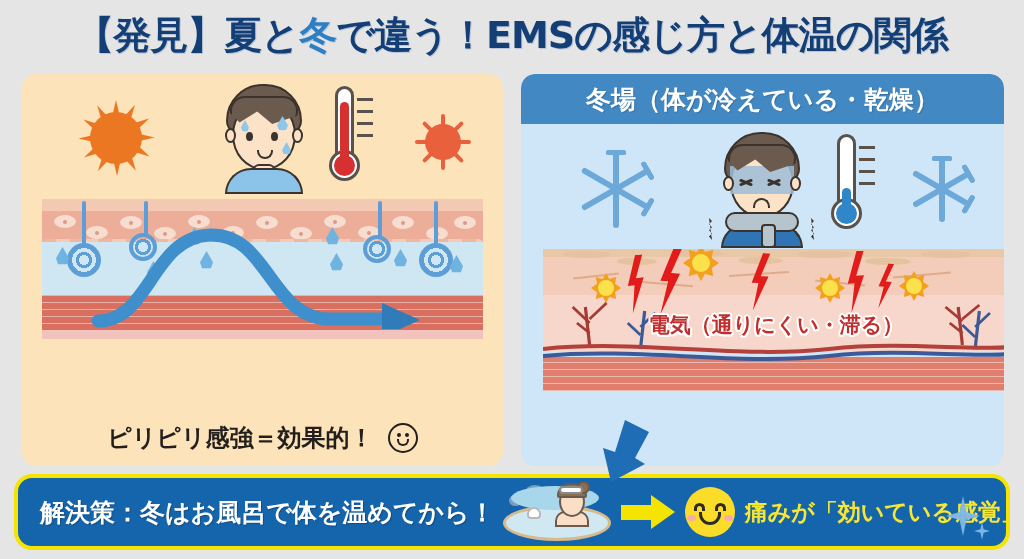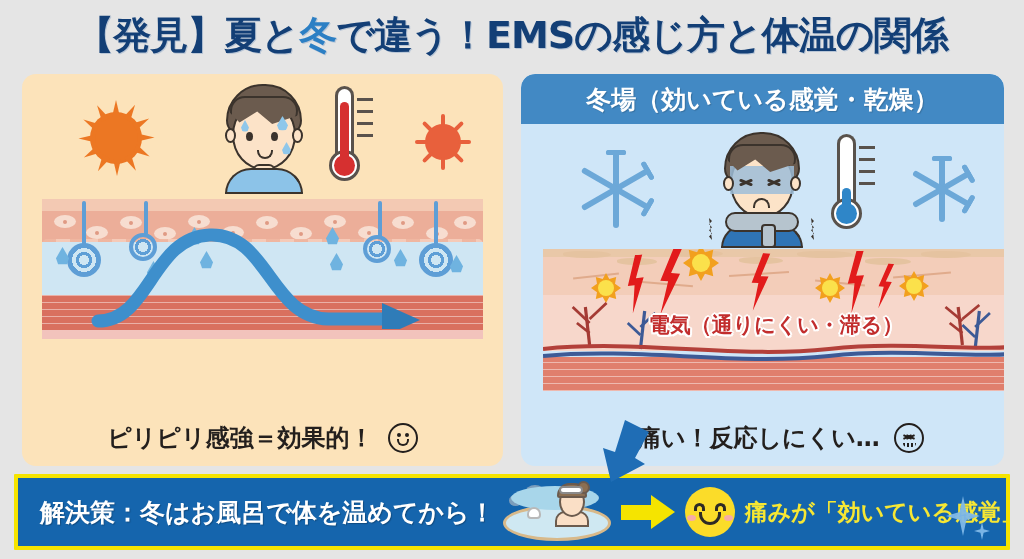--- a/index.html
+++ b/index.html
@@ -210,21 +210,21 @@
   .emo.sad .e{ width:9px; height:8px; background:none; }
   .emo.sad .e i{ position:absolute; left:0; top:3px; width:9px; height:2px; background:#231f1d; }
   .emo.sad .e i:first-child{ transform:rotate(25deg); }
   .emo.sad .e i:last-child{ transform:rotate(-25deg); }
 
   .big-arrow{ position:absolute; left:595px; top:420px; width:54px; height:62px; z-index:6; }
 
   
   .banner{
     position:absolute; left:14px; top:474px; width:996px; height:76px;
-    background:#1565ad; border:4px solid #f5e400; border-radius:1px;
+    background:#1565ad; border:4px solid #f5e400; border-radius:18px;
     display:flex; align-items:center; overflow:hidden;
   }
   .banner-text{
     color:#ffffff; font-size:25px; font-weight:bold; white-space:nowrap;
     margin-left:22px; text-shadow:1px 1px 1px rgba(0,0,0,.25);
   }
   .bath{ position:relative; width:112px; height:62px; margin-left:8px; flex:none; }
   .tub{ position:absolute; left:0; bottom:2px; width:108px; height:36px;
     background:#cfe8f2; border:3px solid #d8b98a; border-radius:50%; }
   .tub-in{ position:absolute; left:8px; top:5px; width:88px; height:24px;
@@ -428,21 +428,21 @@
     <div class="caption" style="top:348px">
       <span>ピリピリ感強＝効果的！</span>
       <span class="emo">
         <i class="e l"></i><i class="e r"></i><i class="m"></i>
       </span>
     </div>
   </div>
 
   <div class="panel winter">
     <div class="panel-head">
-      <span class="panel-head-text">冬場（効いている感覚・乾燥）</span>
+      <span class="panel-head-text">冬場（体が冷えている・乾燥）</span>
     </div>
 
     <div class="icon-row">
 
       <div class="ic snow" style="left:52px;top:22px;width:86px;height:86px">
         <div class="sp" style="height:78px;margin-top:-39px;transform:rotate(0deg)"></div>
         <div class="sp" style="height:78px;margin-top:-39px;transform:rotate(60deg)"></div>
         <div class="sp" style="height:78px;margin-top:-39px;transform:rotate(120deg)"></div>
       </div>
 
@@ -543,32 +543,20 @@
           <path d="M412,18 L408,56" stroke="#3d5a96" stroke-width="3" fill="none"></path>
           <path d="M408,34 L422,20 M408,44 L396,32" stroke="#3d5a96" stroke-width="2.5" fill="none"></path>
           <path d="M0,56 C90,46 180,66 270,56 C340,48 400,58 440,54" stroke="#b3403a" stroke-width="4" fill="none"></path>
           <path d="M0,63 C90,54 180,73 270,63 C340,55 400,65 440,61" stroke="#3d5a96" stroke-width="4" fill="none"></path>
         </svg>
 
         <div class="elec-label win" style="top:62px">電気（通りにくい・滞る）</div>
       </div>
     </div>
 
-    <div class="caption" style="top:348px;padding-left:36px">
-      <span>痛い！反応しにくい…</span>
-      <span class="emo sad">
-        <i class="e l">
-            <i></i>
-            <i></i>
-          </i><i class="e r">
-            <i></i>
-            <i></i>
-          </i><i class="m"></i>
-      </span>
-    </div>
   </div>
 
   <svg class="big-arrow" viewBox="0 0 54 62">
     <polygon points="30,0 54,12 40,38 50,44 16,62 8,28 20,32" fill="#1f6db5"></polygon>
   </svg>
 
   <div class="banner">
     <span class="banner-text">解決策：冬はお風呂で体を温めてから！</span>
 
     <div class="bath">

